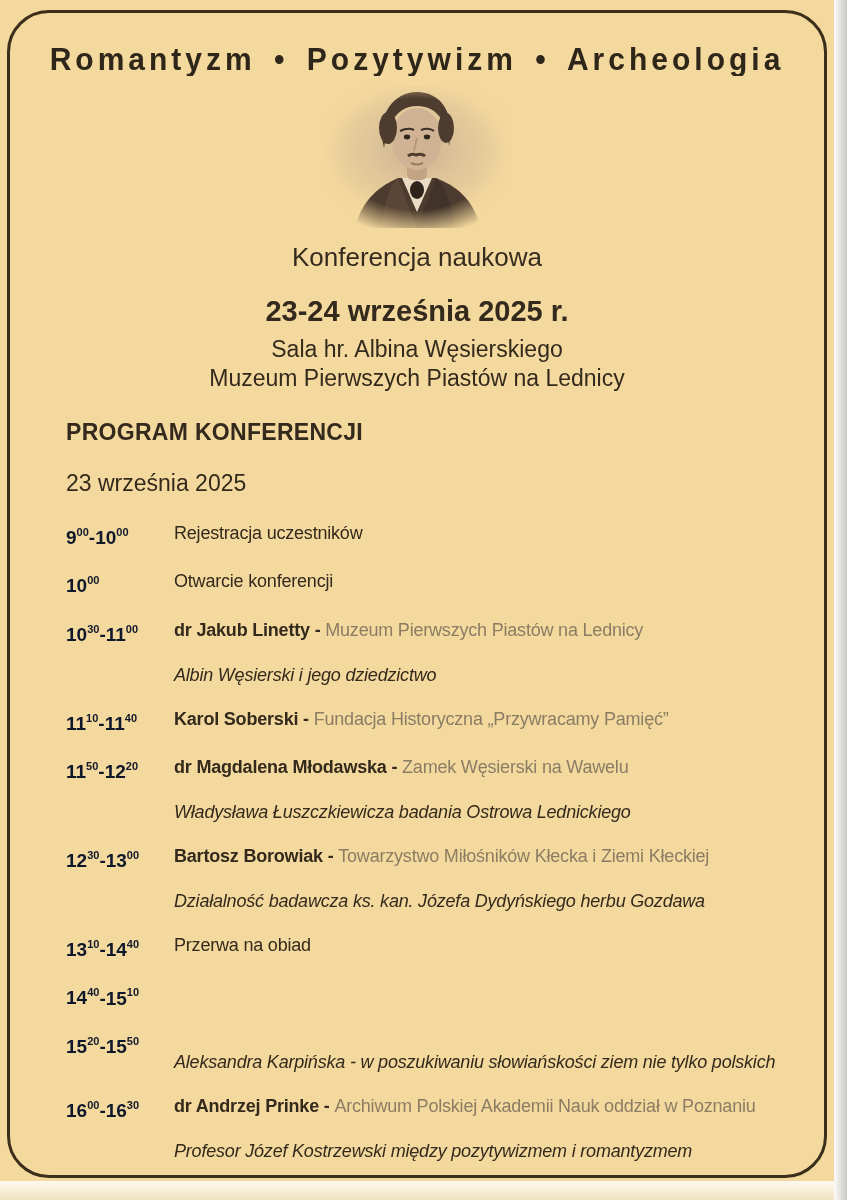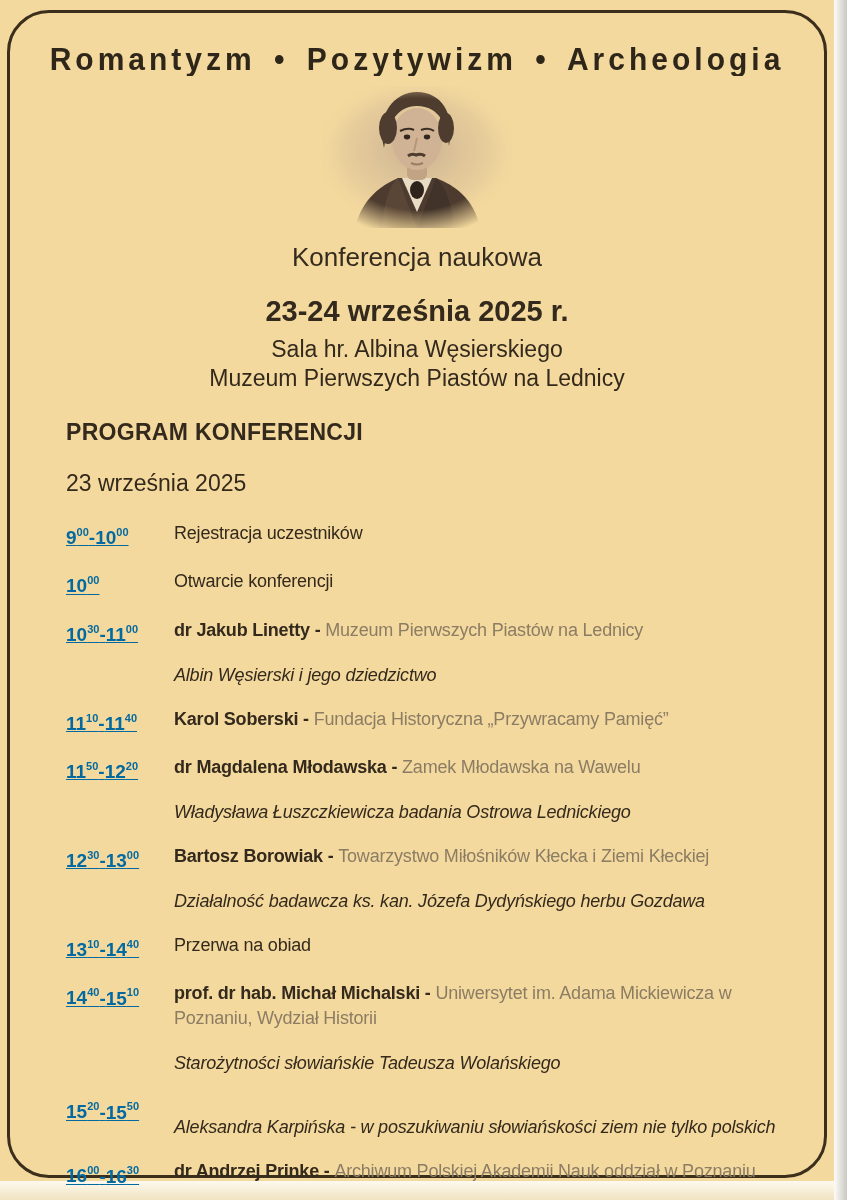--- a/index.html
+++ b/index.html
@@ -79,22 +79,21 @@
   .row{
     display:flex;
     align-items:flex-start;
     margin-bottom:19px;
   }
   .time{
     flex:0 0 108px;
     font-size:19px;font-weight:700;
     line-height:25px;
     white-space:nowrap;
-    color:#0369a1;
-    text-decoration:underline;
+    color:#0f172a;
   }
   .time sup{
     font-size:11px;
     position:relative;top:-1px;
     font-weight:700;
   }
   .entry{
     flex:1;
     font-size:18px;line-height:25px;
     letter-spacing:-.2px;
@@ -207,21 +206,21 @@
     <div class="entry">
 
       <div><span class="speaker-name">Karol Soberski - </span><span class="speaker-affiliation">Fundacja Historyczna „Przywracamy Pamięć”</span></div>
     </div>
   </div>
 
   <div class="row">
     <div class="time"><span>11</span><sup>50</sup><span><span>-</span><span>12</span><sup>20</sup></span></div>
     <div class="entry">
 
-      <div><span class="speaker-name">dr Magdalena Młodawska - </span><span class="speaker-affiliation">Zamek Młodawska na Wawelu</span></div>
+      <div><span class="speaker-name">dr Magdalena Młodawska - </span><span class="speaker-affiliation">Zamek Węsierski na Wawelu</span></div>
       <div class="talk-title">Władysława Łuszczkiewicza badania Ostrowa Lednickiego</div>
     </div>
   </div>
 
   <div class="row">
     <div class="time"><span>12</span><sup>30</sup><span><span>-</span><span>13</span><sup>00</sup></span></div>
     <div class="entry">
 
       <div><span class="speaker-name">Bartosz Borowiak - </span><span class="speaker-affiliation">Towarzystwo Miłośników Kłecka i Ziemi Kłeckiej</span></div>
       <div class="talk-title">Działalność badawcza ks. kan. Józefa Dydyńskiego herbu Gozdawa</div>
@@ -231,25 +230,20 @@
   <div class="row">
     <div class="time"><span>13</span><sup>10</sup><span><span>-</span><span>14</span><sup>40</sup></span></div>
     <div class="entry">
       <div class="session-label">Przerwa na obiad</div>
 
     </div>
   </div>
 
   <div class="row">
     <div class="time"><span>14</span><sup>40</sup><span><span>-</span><span>15</span><sup>10</sup></span></div>
-    <div class="entry">
-
-      <div><span class="speaker-name">prof. dr hab. Michał Michalski - </span><span class="speaker-affiliation">Uniwersytet im. Adama Mickiewicza w Poznaniu, Wydział Historii</span></div>
-      <div class="talk-title">Starożytności słowiańskie Tadeusza Wolańskiego</div>
-    </div>
   </div>
 
   <div class="row">
     <div class="time"><span>15</span><sup>20</sup><span><span>-</span><span>15</span><sup>50</sup></span></div>
     <div class="entry">
 
       <div class="talk-title">Aleksandra Karpińska - w poszukiwaniu słowiańskości ziem nie tylko polskich</div>
     </div>
   </div>
 

